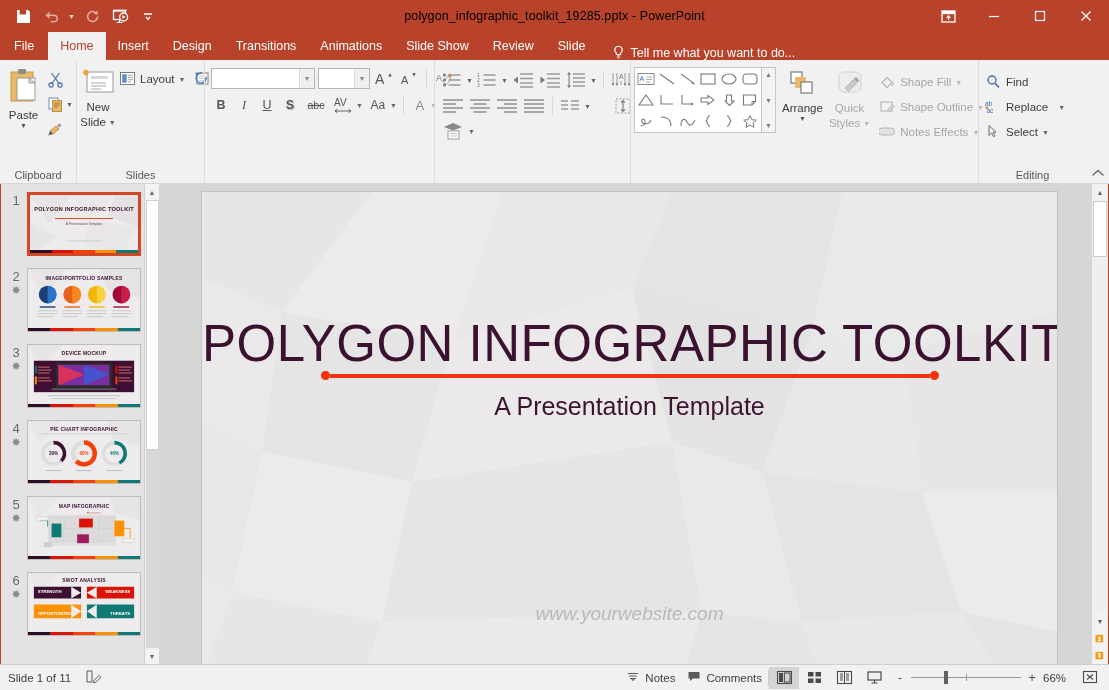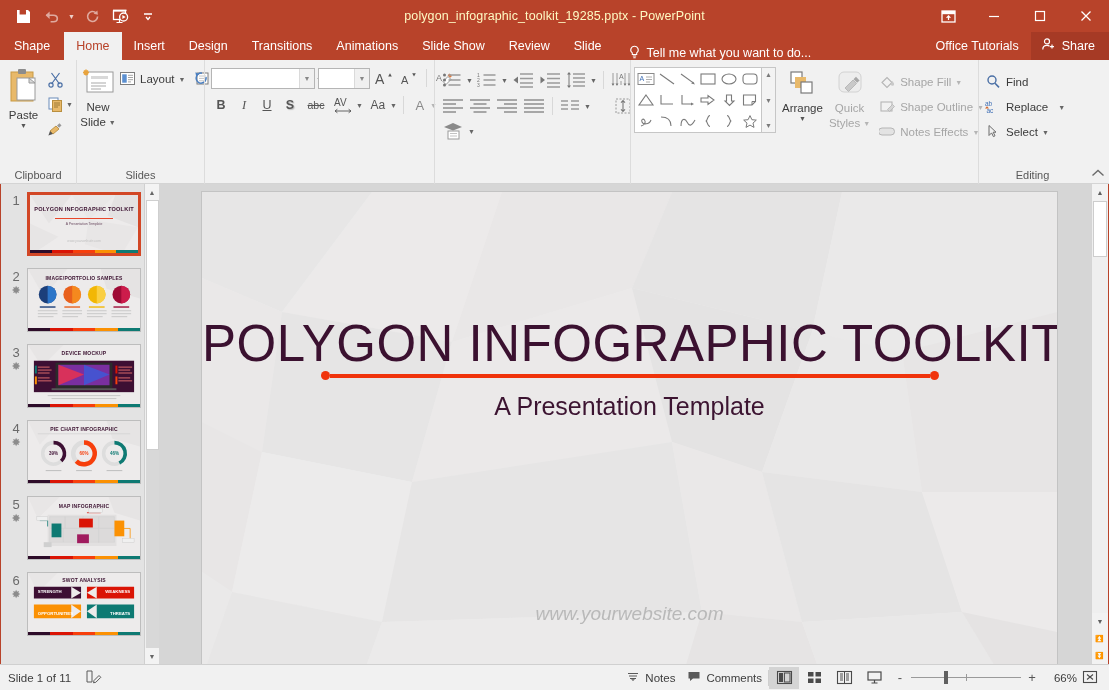--- a/index.html
+++ b/index.html
@@ -33,21 +33,21 @@
   }
   .qat-btn svg { display: block; }
   .qat-btn.dim svg { opacity: .55; }
   .qat-caret {
     width: 11px; height: 26px; display: flex; align-items: center;
     justify-content: center; color: #fff; font-size: 7px; opacity:.75;
   }
   .win-title {
     position: absolute; left: 0; right: 0; top: 0; height: 32px;
     display: flex; align-items: center; justify-content: center;
-    color: #fef9c3; font-size: 12.5px; letter-spacing: .1px;
+    color: #000000; font-size: 12.5px; letter-spacing: .1px;
   }
   .win-ctrls {
     position: absolute; right: 0; top: 0; height: 32px;
     display: flex; align-items: stretch;
   }
   .win-ctrl {
     width: 46px; display: flex; align-items: center; justify-content: center;
     color: #ffffff;
   }
 
@@ -269,21 +269,21 @@
   .view-btn {
     width: 30px; height: 22px; display: flex; align-items: center; justify-content: center;
     color: #4a4a4a;
   }
   .view-btn.active { background: #d4d4d4; }
   .zoom-slider { display: flex; align-items: center; gap: 6px; margin: 0 6px; }
   .zs-track { width: 110px; height: 1px; background: #9a9a9a; position: relative; }
   .zs-mid { position: absolute; left: 55px; top: -3px; width: 1px; height: 7px; background: #9a9a9a; }
   .zs-knob { position: absolute; left: 33px; top: -6px; width: 4px; height: 13px; background: #606060; }
   .zs-sign { font-size: 13px; color: #555; width: 10px; text-align: center; }
-  .zoom-pct { width: 34px; text-align: right; }
+  .zoom-pct { width: 34px; }
   .fit-btn { width: 26px; display: flex; align-items: center; justify-content: center; color: #4a4a4a; }
   .sb-sep { width:1px; height:16px; background:#cfcfcf; }
 </style>
 </head>
 <body>
 
 <div id="app">
 
   <div class="titlebar">
     <div class="qat">
@@ -344,50 +344,37 @@
       </div>
       <div class="win-ctrl close">
         <svg width="14" height="14" viewBox="0 0 14 14">
             <path d="M2.5 2.5l9 9M11.5 2.5l-9 9" stroke="#fff" stroke-width="1.3"></path>
           </svg>
       </div>
     </div>
   </div>
 
   <div class="tabstrip">
-    <div class="tab file">Shape</div>
+    <div class="tab file">File</div>
     <div class="tab active">Home</div>
     <div class="tab">Insert</div>
     <div class="tab">Design</div>
     <div class="tab">Transitions</div>
     <div class="tab">Animations</div>
     <div class="tab">Slide Show</div>
     <div class="tab">Review</div>
     <div class="tab">Slide</div>
     <div class="tellme">
       <span class="bulb">
         <svg width="13" height="15" viewBox="0 0 13 15">
             <path d="M6.5 1.2a3.7 3.7 0 0 0-2.2 6.7v1.6h4.4V7.9A3.7 3.7 0 0 0 6.5 1.2z" fill="none" stroke="#fff" stroke-width="1.1"></path>
             <path d="M4.8 11h3.4M5.3 12.8h2.4" stroke="#fff" stroke-width="1.1"></path>
           </svg>
       </span>
       <span>Tell me what you want to do...</span>
-    </div>
-    <div class="acct">
-      <div class="acct-name">Office Tutorials</div>
-      <div class="share-btn">
-        <span>
-          <svg width="15" height="15" viewBox="0 0 15 15">
-              <circle cx="6" cy="4.4" r="2.5" fill="none" stroke="#fff" stroke-width="1.2"></circle>
-              <path d="M1.8 12.4c0-2.4 1.9-4 4.2-4 1 0 1.9.3 2.6.8" fill="none" stroke="#fff" stroke-width="1.2"></path>
-              <path d="M11 7.6v4M9 9.6h4" stroke="#fff" stroke-width="1.2"></path>
-            </svg>
-        </span>
-        <span>Share</span>
-      </div>
     </div>
   </div>
 
   <div class="ribbon">
 
     <div class="rgroup" style="width:76px">
       <div class="rgroup-body">
         <div class="bigbtn" style="width:42px">
           <svg width="34" height="40" viewBox="0 0 34 40">
             <rect x="4" y="5" width="22" height="29" fill="#e8b96a" stroke="#c99a43" stroke-width="1"></rect>

